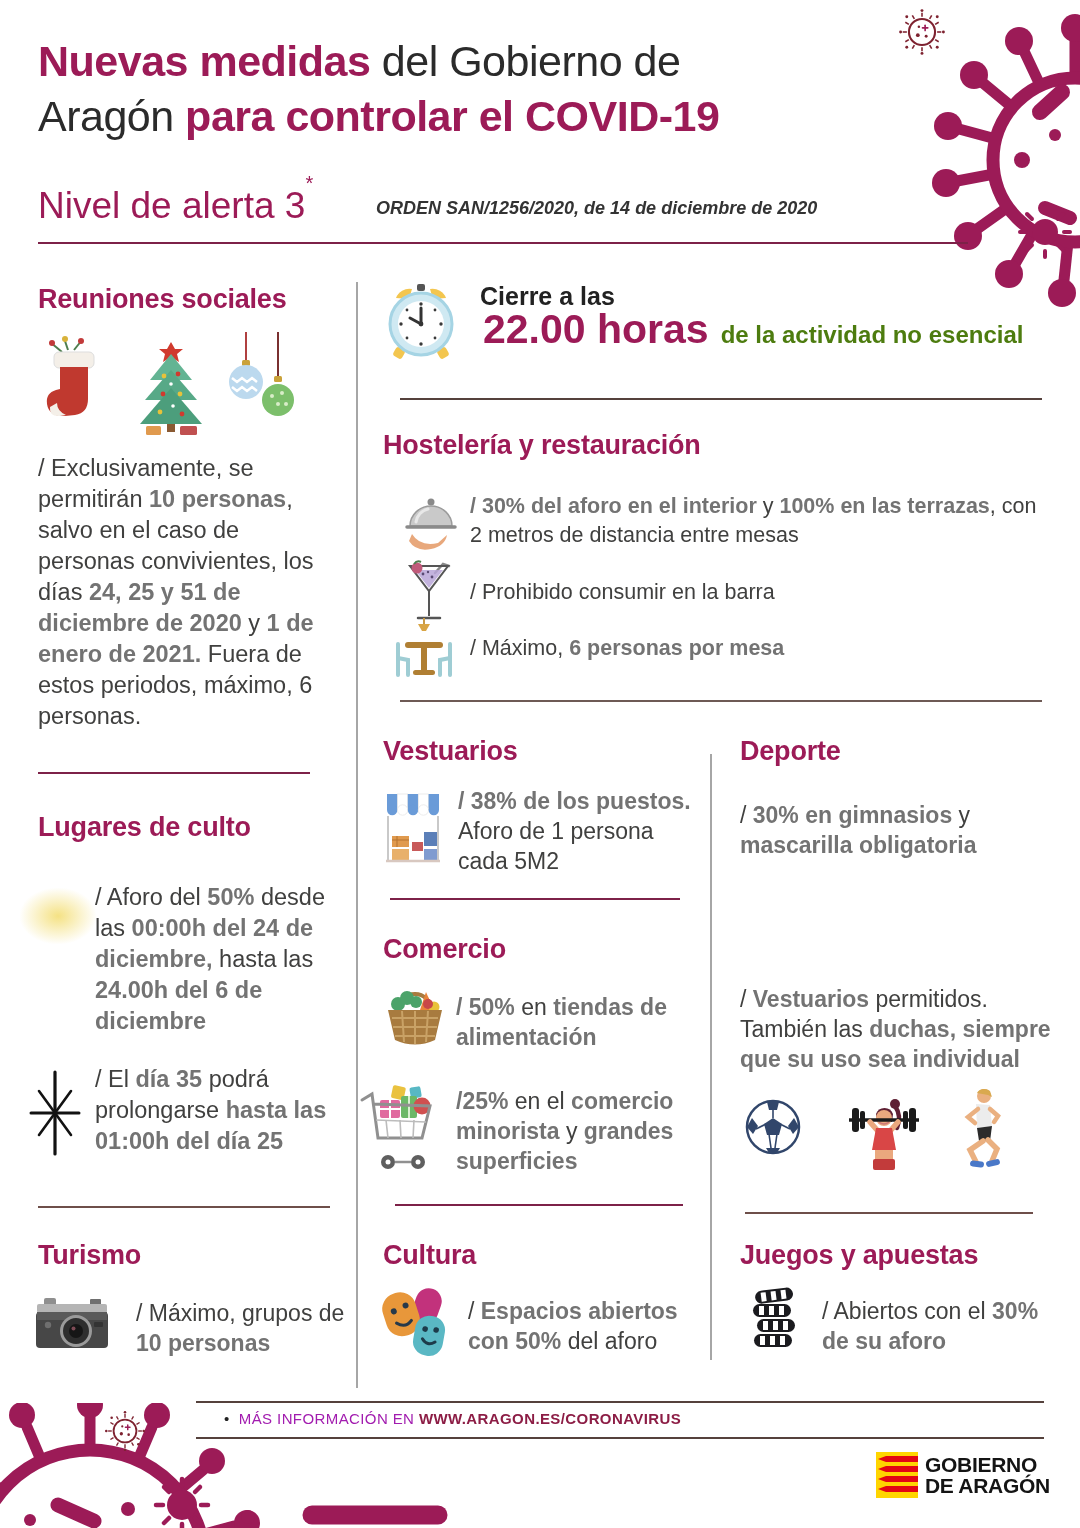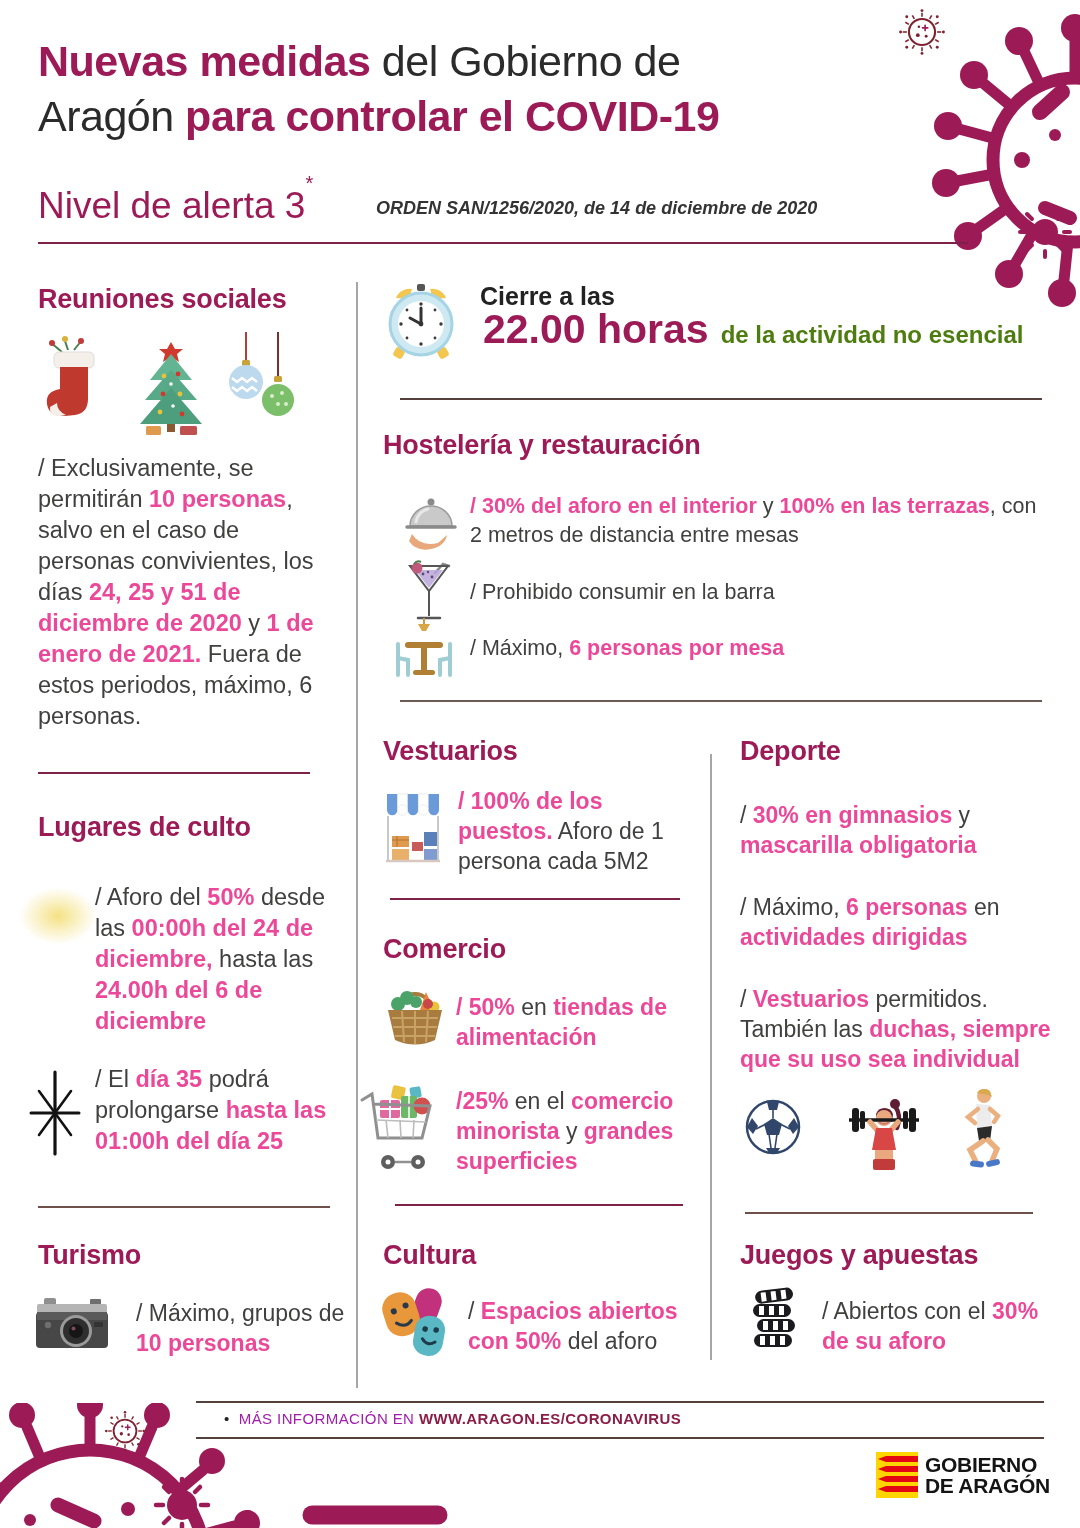--- a/index.html
+++ b/index.html
@@ -6,21 +6,21 @@
   .page{position:relative;width:1080px;height:1528px;background:#ffffff;overflow:hidden;
         font-family:"Liberation Sans",sans-serif;--accent:#9c1b57;}
   .title{position:absolute;left:38px;top:34px;font-size:43px;line-height:55px;color:#2b2b2b;
          font-weight:500;letter-spacing:-0.5px;}
   .title .a{color:var(--accent);font-weight:800;}
   .alert{position:absolute;left:38px;top:172px;font-size:37px;color:var(--accent);font-weight:400;}
   .alert sup{font-size:20px;vertical-align:28px;}
   .order{position:absolute;left:376px;top:198px;font-size:18px;font-style:italic;font-weight:700;color:#333;}
   .h2{position:absolute;font-size:27px;font-weight:800;color:var(--accent);letter-spacing:-0.2px;}
   .bullet{position:absolute;font-size:23px;line-height:30px;color:#40403f;}
-  .bullet .b{font-weight:700;color:#ec4899;}
+  .bullet .b{font-weight:700;color:#737373;}
   .small-b{font-size:21.5px;line-height:29px;}
   .big-left{font-size:23.5px;line-height:31px;}
   .rule{position:absolute;height:2px;background:#7d2148;}
   .rule.gray{background:#6e4f4a;}
   .vdiv{position:absolute;width:2px;background:#a6a6a6;}
   .lead{position:absolute;left:480px;top:282px;font-size:25px;font-weight:700;color:#222;}
   .timerow{position:absolute;left:483px;top:306px;white-space:nowrap;}
   .timerow .time{font-size:41px;font-weight:800;color:var(--accent);}
   .timerow .tail{font-size:24px;font-weight:700;color:#4d7c0f;margin-left:12px;}
   .glow{position:absolute;left:20px;top:888px;width:76px;height:56px;
@@ -315,21 +315,21 @@
     <rect x="8" y="44" width="17" height="11" fill="#e09a4e"></rect>
       <g stroke="#b5732f" stroke-width="1">
         <line x1="8" y1="48" x2="25" y2="48"></line>
         <line x1="13" y1="44" x2="13" y2="55"></line>
       </g>
     <rect x="8" y="57" width="17" height="11" fill="#e8b06a"></rect>
     <rect x="28" y="50" width="11" height="9" fill="#c85a5a"></rect>
     <rect x="40" y="57" width="13" height="11" fill="#7f9bd0"></rect>
     <line x1="2" y1="69" x2="56" y2="69" stroke="#d8c8c0" stroke-width="2.5"></line>
   </svg>
-  <div class="bullet" style="left:458px;top:786px;width:238px;"><span class="b">/ 100% de los puestos.</span><span> Aforo de 1 persona cada 5M2</span></div>
+  <div class="bullet" style="left:458px;top:786px;width:238px;"><span class="b">/ 38% de los puestos.</span><span> Aforo de 1 persona cada 5M2</span></div>
 
   <div class="rule" style="left:390px;top:898px;width:290px;"></div>
 
   <div class="h2" style="left:383px;top:934px;">Comercio</div>
 
   <svg class="icon" style="left:384px;top:984px" width="62" height="66" viewBox="0 0 62 66">
     <path d="M15,26 a16,16 0 0 1 32,0" fill="none" stroke="#a87b3f" stroke-width="4"></path>
     <g fill="#4ca36a">
         <circle cx="14" cy="20" r="7"></circle>
         <circle cx="23" cy="14" r="7"></circle>
@@ -375,21 +375,20 @@
     <circle cx="60" cy="82" r="7" fill="#5f5f5f"></circle>
       <circle cx="60" cy="82" r="2.5" fill="#ffffff"></circle>
     <line x1="37" y1="82" x2="53" y2="82" stroke="#909090" stroke-width="2.5"></line>
   </svg>
   <div class="bullet" style="left:456px;top:1086px;width:252px;"><span class="b">/25%</span><span> en el </span><span class="b">comercio minorista</span><span> y </span><span class="b">grandes superficies</span></div>
 
   <div class="rule" style="left:395px;top:1204px;width:288px;"></div>
 
   <div class="h2" style="left:740px;top:736px;">Deporte</div>
   <div class="bullet" style="left:740px;top:800px;width:318px;"><span>/ </span><span class="b">30% en gimnasios</span><span> y </span><span class="b">mascarilla obligatoria</span></div>
-  <div class="bullet" style="left:740px;top:892px;width:318px;"><span>/ Máximo, </span><span class="b">6 personas</span><span> en </span><span class="b">actividades dirigidas</span></div>
   <div class="bullet" style="left:740px;top:984px;width:326px;"><span>/ </span><span class="b">Vestuarios</span><span> permitidos. También las </span><span class="b">duchas, siempre que su uso sea individual</span></div>
 
   <svg class="icon" style="left:744px;top:1098px" width="58" height="58" viewBox="0 0 58 58">
     <circle cx="29" cy="29" r="26" fill="#ffffff" stroke="#31466b" stroke-width="2.5"></circle>
     <polygon points="29,20 38,26 35,37 23,37 20,26" fill="#31466b"></polygon>
     <polygon points="23,4 35,4 33,12 25,12" fill="#31466b"></polygon>
     <polygon points="50,20 55,29 49,36 44,28" fill="#31466b"></polygon>
     <polygon points="8,20 3,29 9,36 14,28" fill="#31466b"></polygon>
     <polygon points="22,50 36,50 33,55 25,55" fill="#31466b"></polygon>
     <g stroke="#31466b" stroke-width="1.6">

